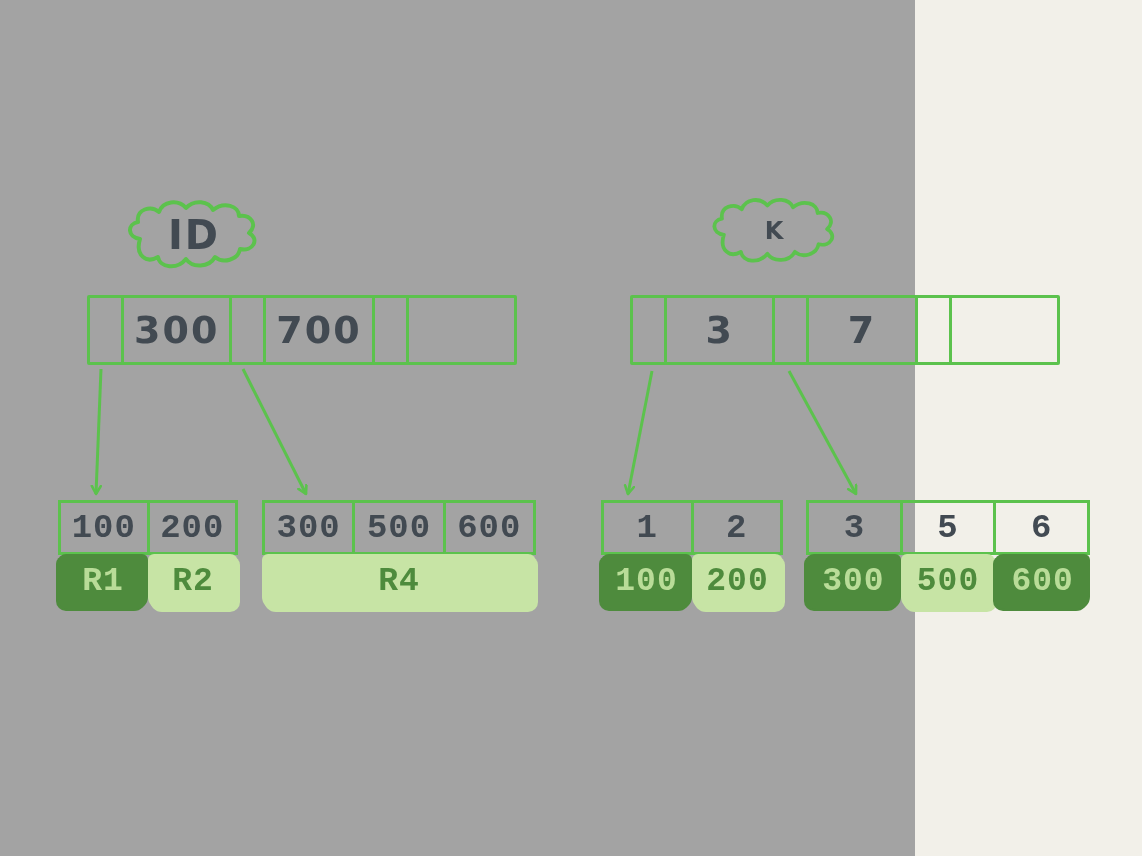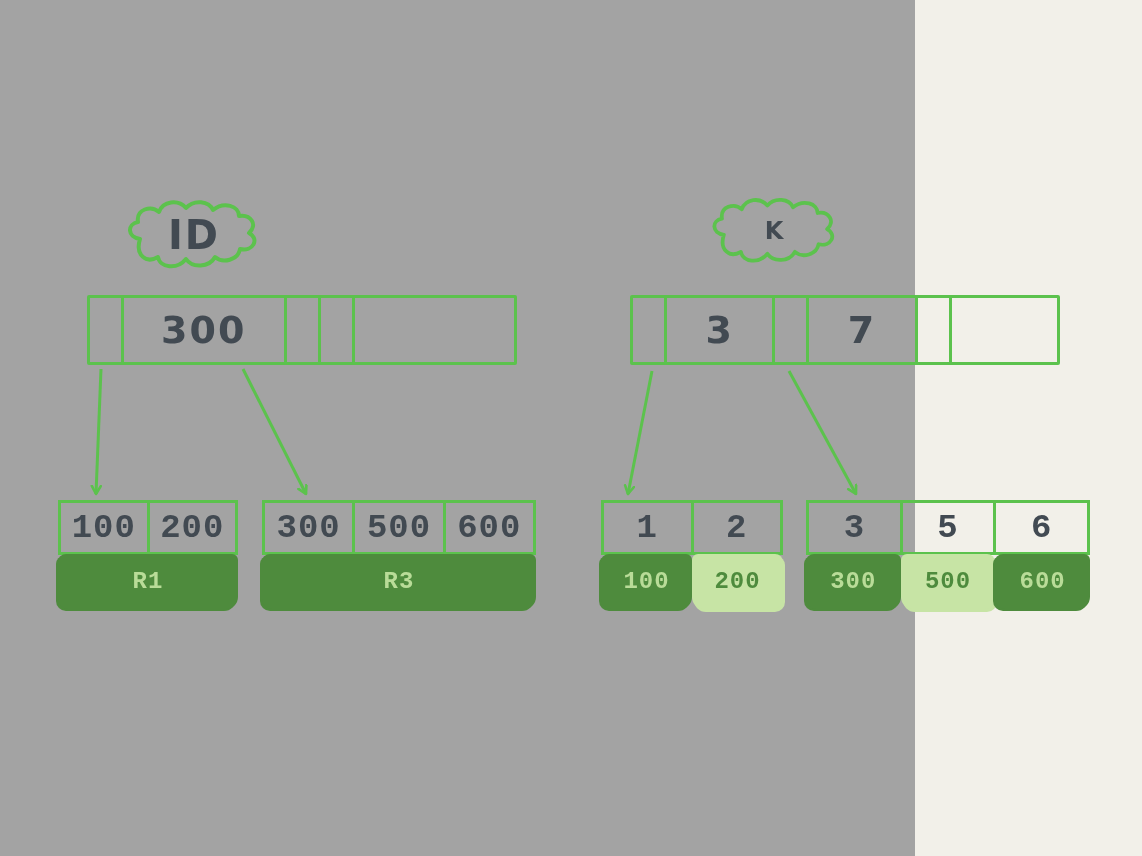--- a/index.html
+++ b/index.html
@@ -46,21 +46,21 @@
   }
   .key-cell{
     flex:1;border-right:3px solid #5cc24d;box-sizing:border-box;
     display:flex;align-items:center;justify-content:center;
     color:#424a52;font-size:34px;font-weight:bold;letter-spacing:1px;
   }
   .key-cell:last-child{border-right:none;}
   .record-row{display:flex;height:55px;margin-top:-1px;}
   .record-block{
     flex:1;display:flex;align-items:center;justify-content:center;
-    font-size:24px;font-weight:bold;letter-spacing:1px;
+    font-size:33px;font-weight:bold;letter-spacing:1px;
   }
   .record-block.dark{
     background:#4e8b3d;color:#b9dc98;
     border-radius:8px 6px 12px 10px;
     box-shadow:-2px 2px 0 #4e8b3d;
   }
   .record-block.light{
     background:#c7e4a5;color:#4e8b3d;
     border-radius:6px 8px 10px 12px;
     box-shadow:2px 3px 0 #c7e4a5;
@@ -90,42 +90,44 @@
     <svg width="146" height="76" viewBox="0 0 146 76">
       <path d="M 19 42 C 6 40 6 27 17 25 C 15 12 30 8 38 15 C 42 4 57 2 65 11 C 73 2 88 4 92 13 C 103 4 118 9 118 19 C 130 17 137 28 128 36 C 139 42 132 55 119 52 C 117 63 102 67 94 60 C 88 71 71 71 65 62 C 56 73 39 71 37 60 C 25 67 14 58 19 42 Z" fill="none" stroke="#5cc24d" stroke-width="4" stroke-linejoin="round" stroke-linecap="round"></path>
     </svg>
     <div class="cloud-label big">ID</div>
   </div>
 
   <div class="root-node" style="left:87px;top:295px;">
     <div class="root-cell rc-narrow"></div>
     <div class="root-cell rc-wide">300</div>
     <div class="root-cell rc-narrow"></div>
+    <div class="root-cell rc-wide">700</div>
     <div class="root-cell rc-narrow"></div>
     <div class="root-cell rc-wide"></div>
   </div>
 
   <div class="leaf" style="left:58px;top:500px;width:180px;">
     <div class="key-row">
       <div class="key-cell">100</div>
       <div class="key-cell">200</div>
     </div>
     <div class="record-row">
       <div class="record-block dark">R1</div>
+      <div class="record-block light">R2</div>
     </div>
   </div>
 
   <div class="leaf" style="left:262px;top:500px;width:274px;">
     <div class="key-row">
       <div class="key-cell">300</div>
       <div class="key-cell">500</div>
       <div class="key-cell">600</div>
     </div>
     <div class="record-row">
-      <div class="record-block dark">R3</div>
+      <div class="record-block light">R4</div>
     </div>
   </div>
 
   <div class="cloud" style="left:705px;top:195px;width:140px;height:72px;">
     <svg width="140" height="72" viewBox="0 0 146 76">
       <path d="M 19 42 C 6 40 6 27 17 25 C 15 12 30 8 38 15 C 42 4 57 2 65 11 C 73 2 88 4 92 13 C 103 4 118 9 118 19 C 130 17 137 28 128 36 C 139 42 132 55 119 52 C 117 63 102 67 94 60 C 88 71 71 71 65 62 C 56 73 39 71 37 60 C 25 67 14 58 19 42 Z" fill="none" stroke="#5cc24d" stroke-width="4" stroke-linejoin="round" stroke-linecap="round"></path>
     </svg>
     <div class="cloud-label small">K</div>
   </div>
 

